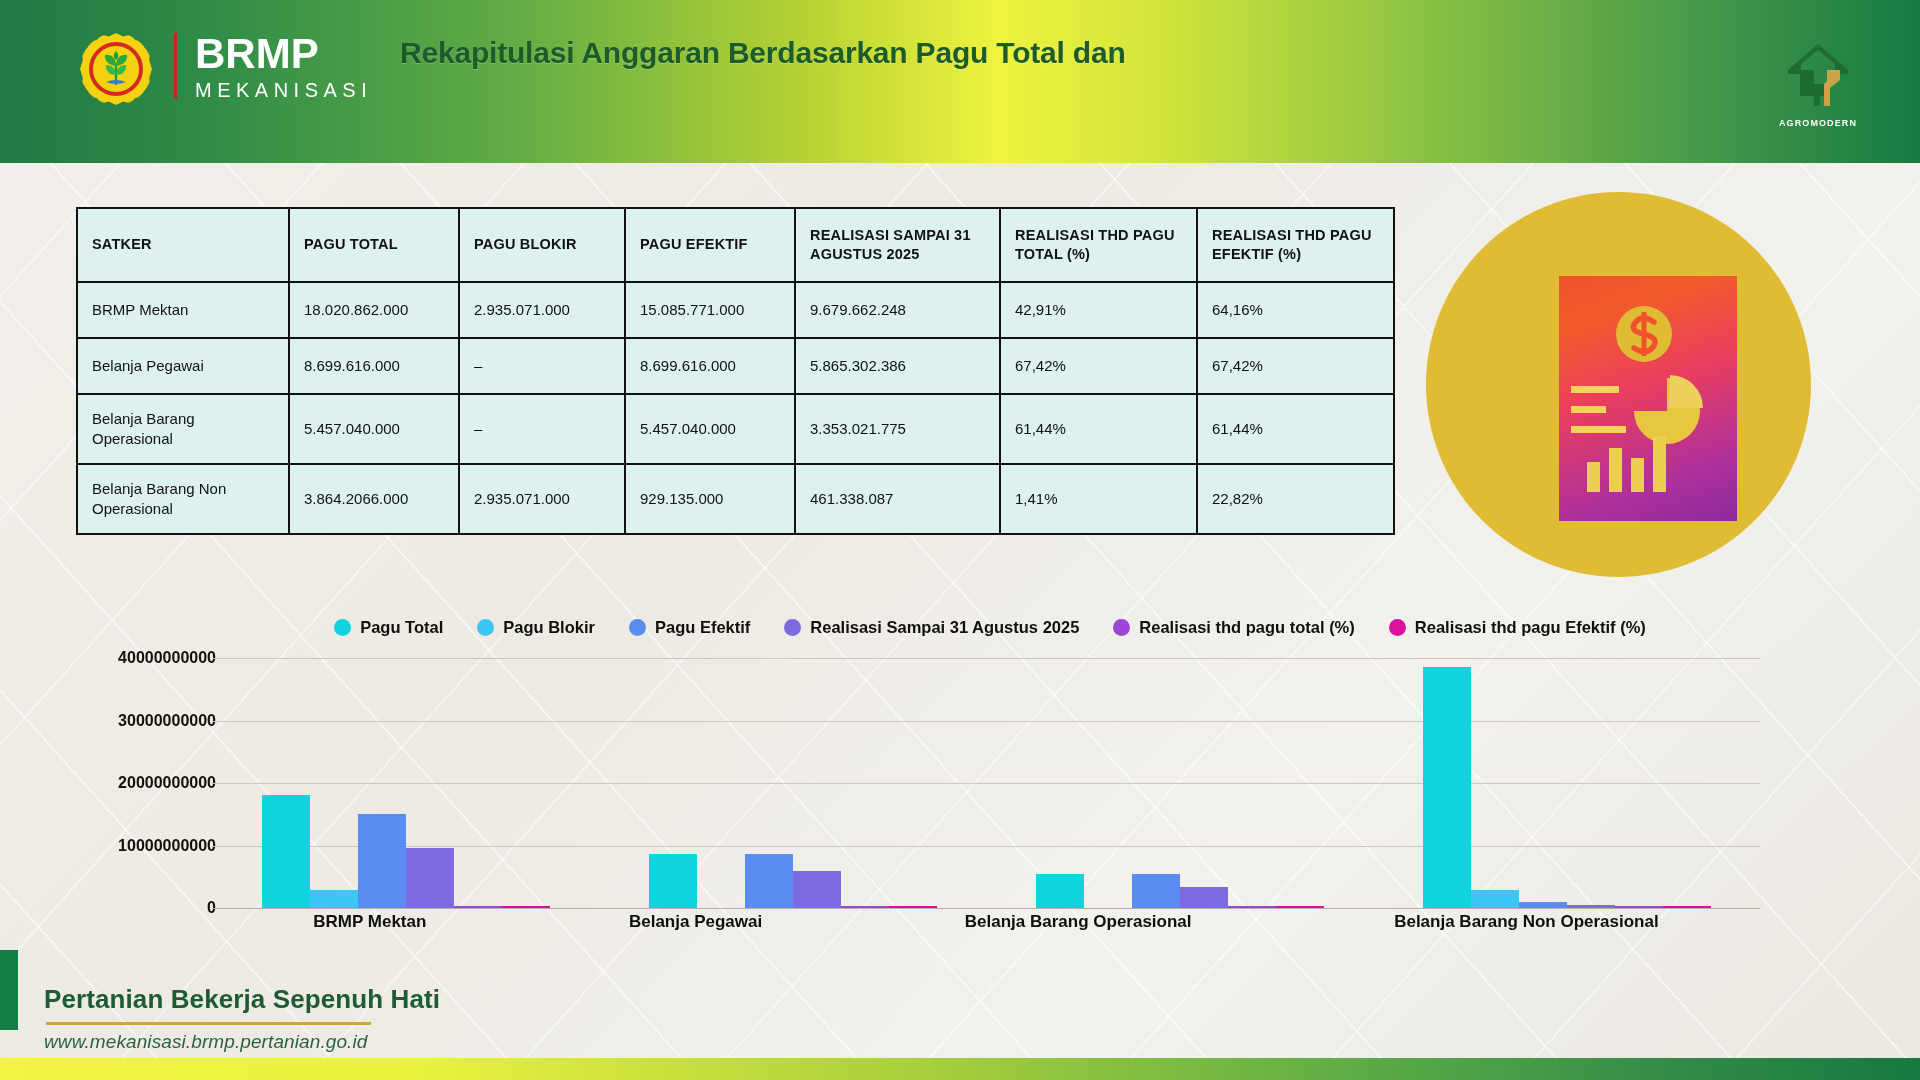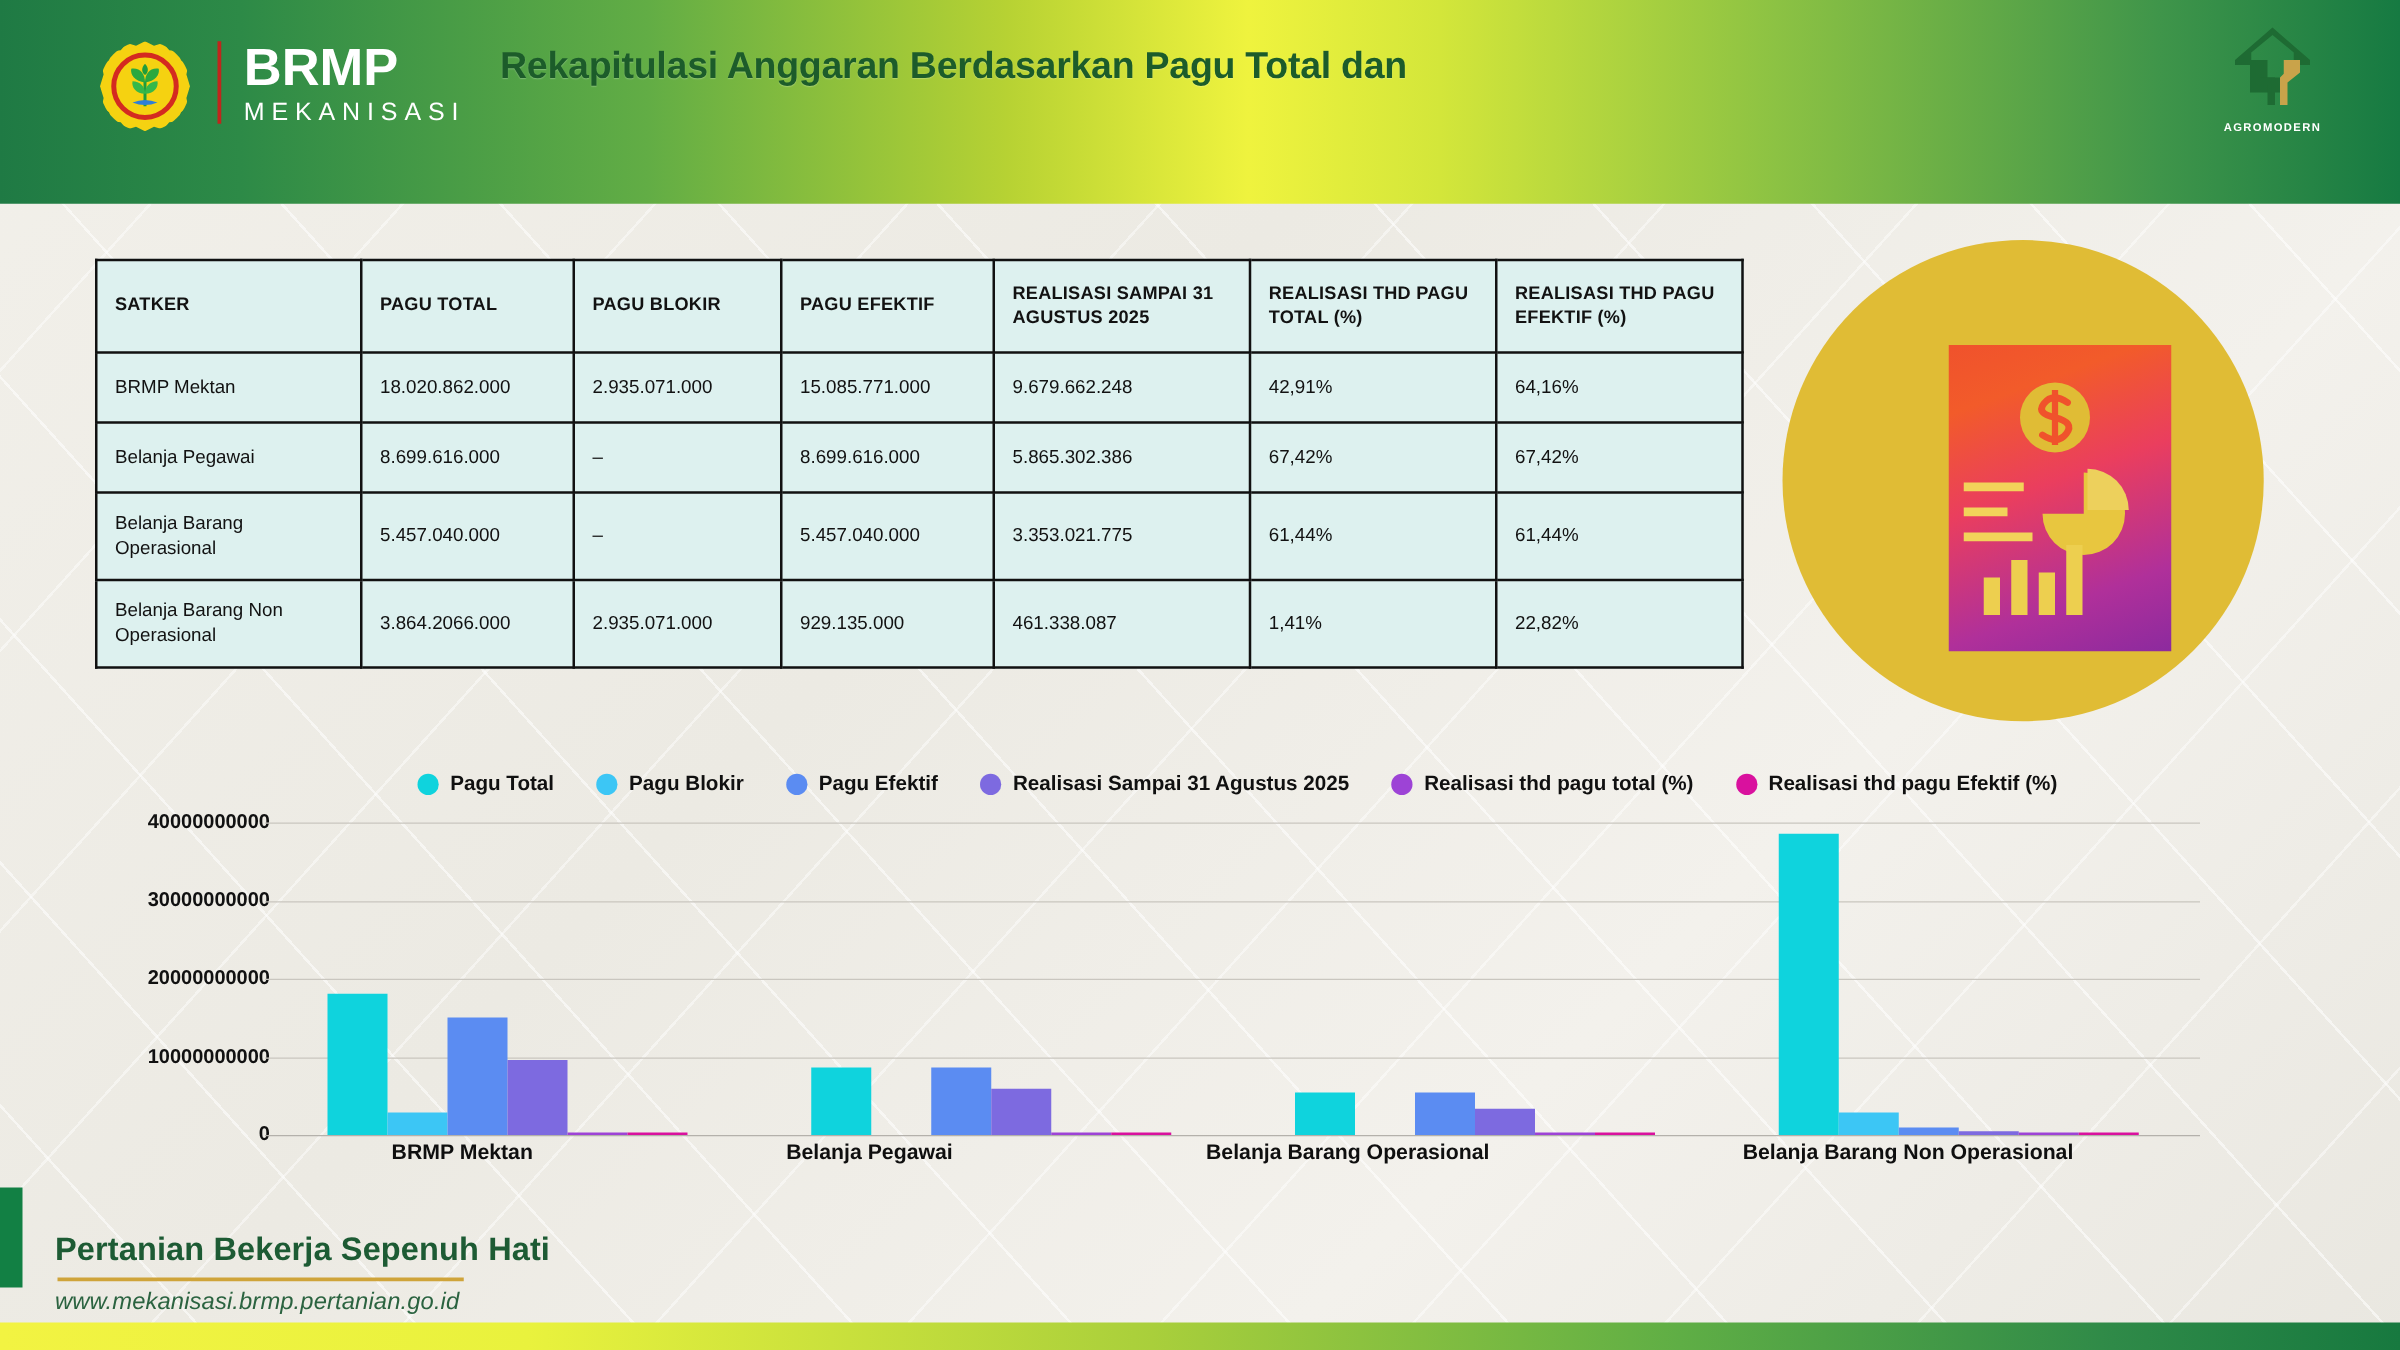--- a/index.html
+++ b/index.html
@@ -55,21 +55,21 @@
   }
   #brand-seal .plant {
     position: absolute; left: 19px; top: 18px; width: 34px; height: 36px;
   }
   #brand-divider { width: 3px; height: 66px; background: #c0261c; margin: 0 18px 0 22px; }
   #brand-text { color: #ffffff; line-height: 1; }
   #brand-text .b1 { font-size: 42px; font-weight: 800; letter-spacing: 0px; }
   #brand-text .b2 { font-size: 20px; font-weight: 400; letter-spacing: 5.5px; margin-top: 5px; }
 
   
-  #agro { position: absolute; right: 52px; top: 18px; width: 100px; text-align: center; }
+  #agro { position: absolute; right: 52px; top: 40px; width: 100px; text-align: center; }
   #agro-mark { width: 76px; height: 72px; margin: 0 auto; }
   #agro-text { color: #ffffff; font-size: 9px; font-weight: 700; letter-spacing: 1.1px; margin-top: 2px; }
 
   
   #table-wrap { position: absolute; left: 76px; top: 207px; z-index: 3; }
   table#recap {
     border-collapse: collapse;
     background: #d9f0ee;
     table-layout: fixed;
     width: 1297px;

